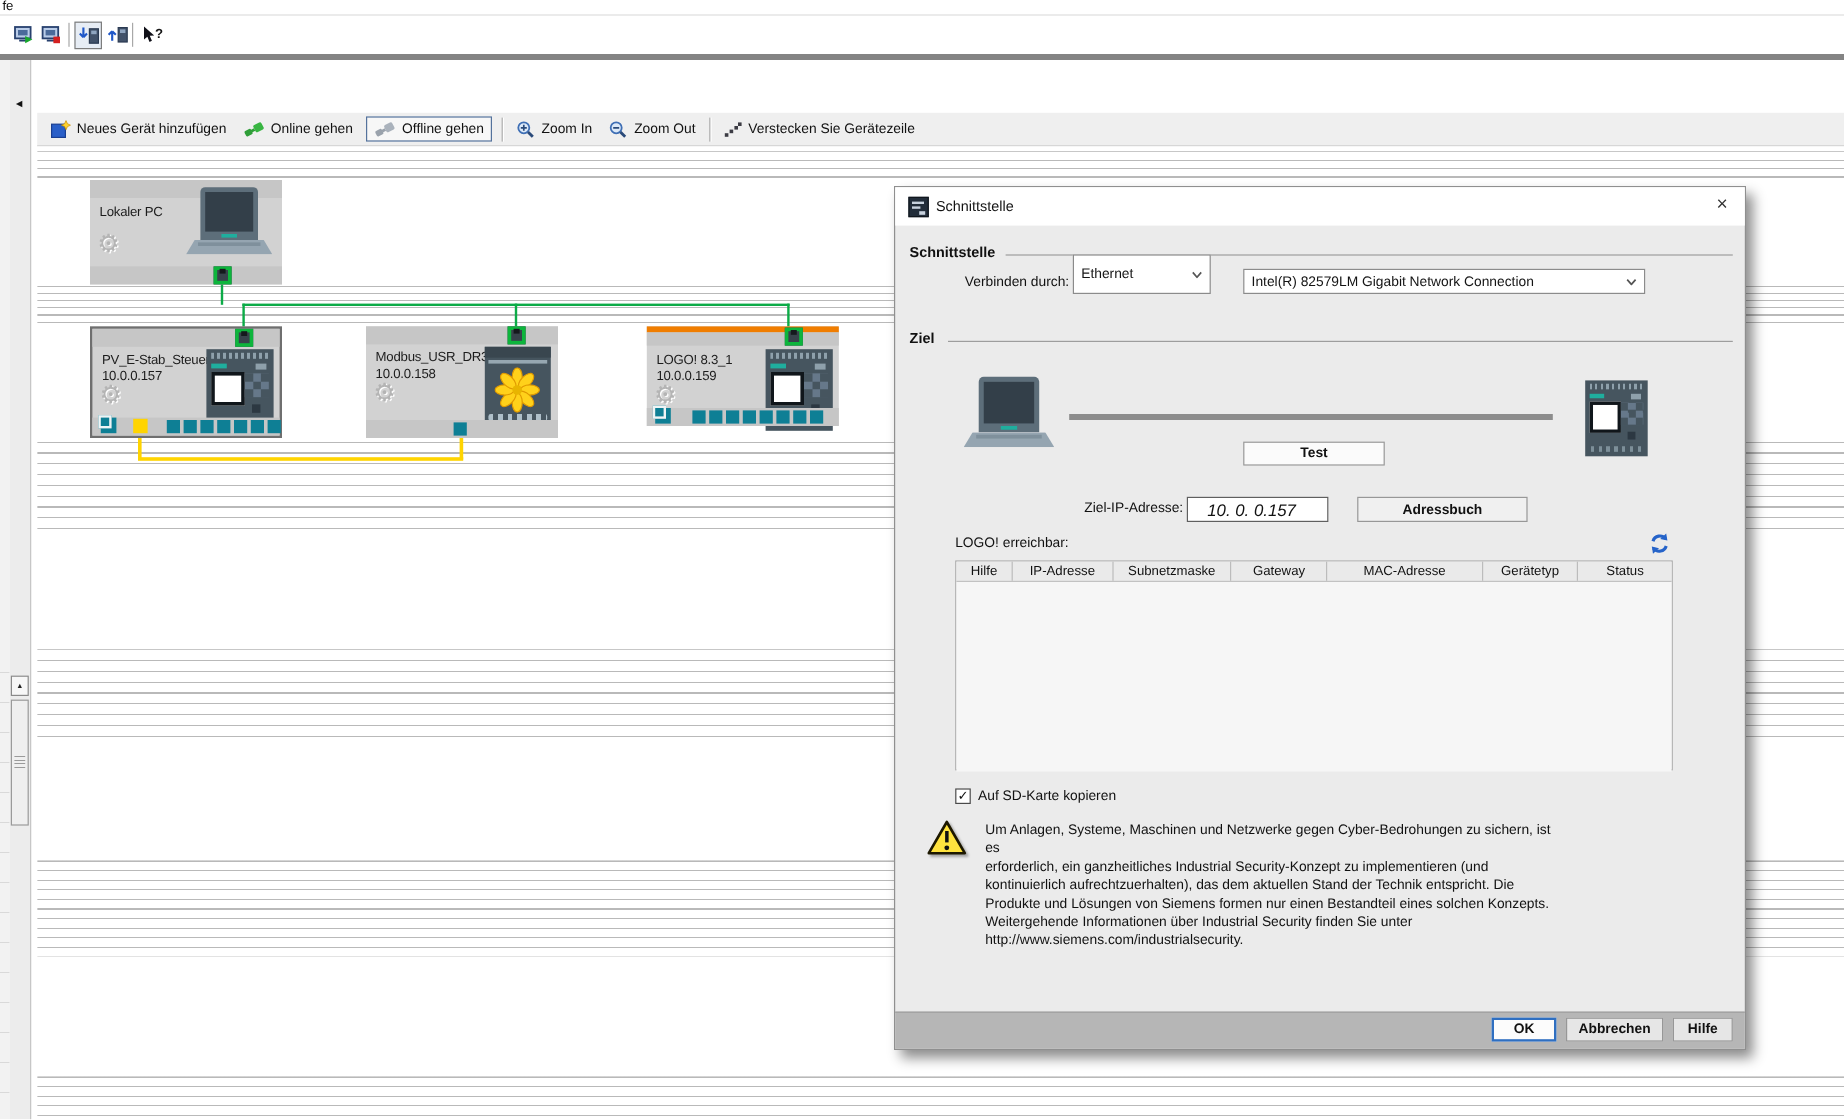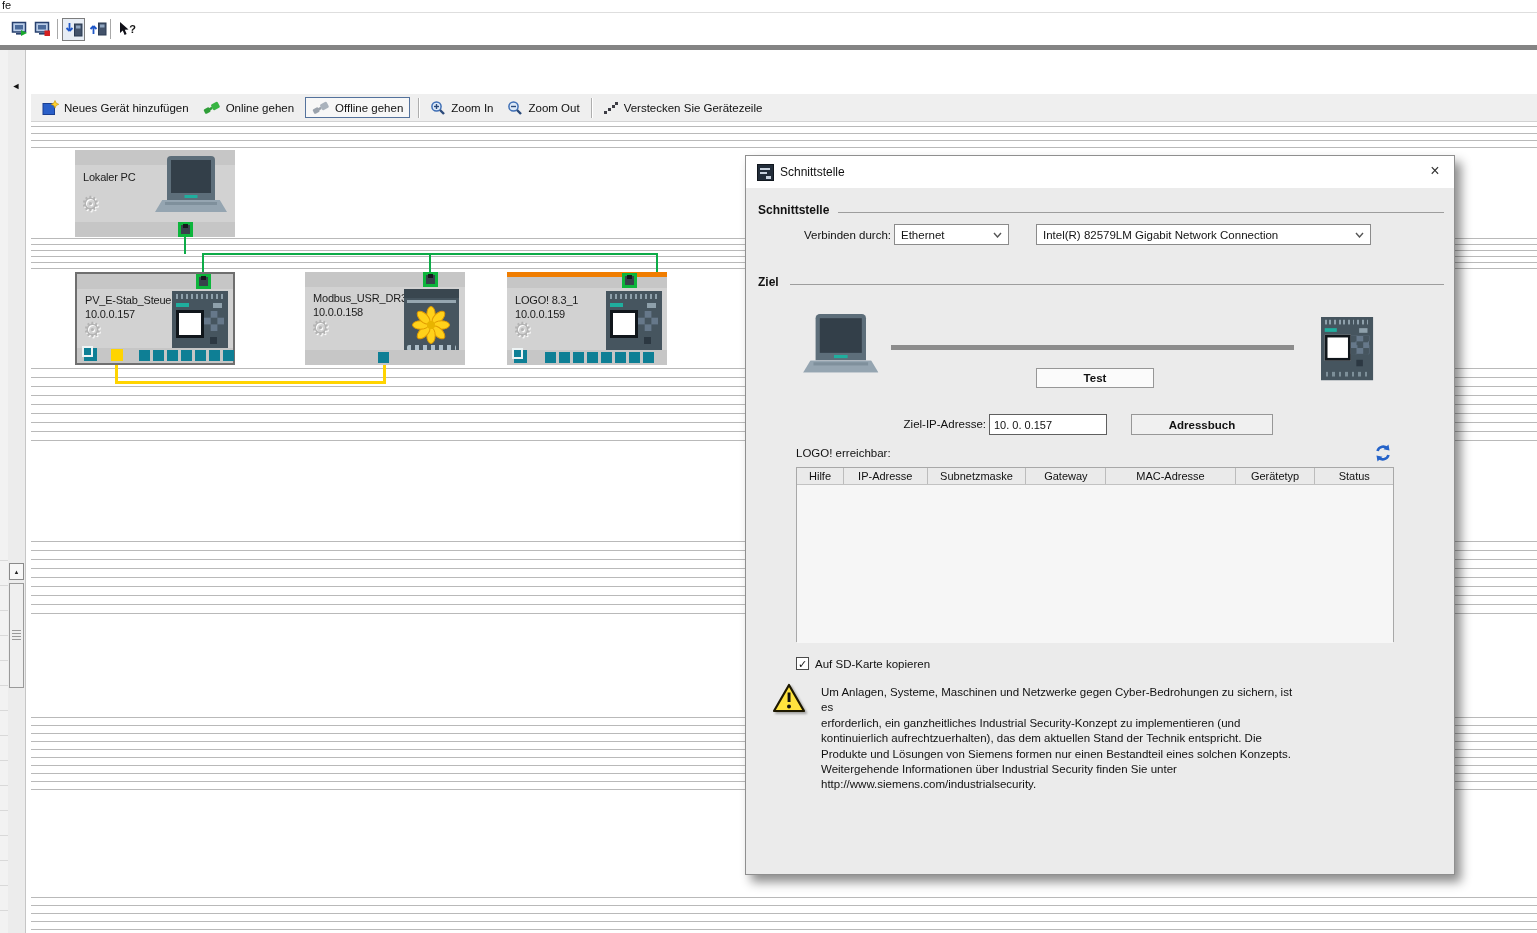--- a/index.html
+++ b/index.html
@@ -96,21 +96,21 @@
   .sect{position:absolute;font-weight:bold;font-size:12px;color:#111;}
   .rule{position:absolute;height:1px;background:#9d9d9d;}
   .lbl{position:absolute;font-size:11.5px;color:#111;}
   .selectbox{position:absolute;background:#fff;border:1px solid #8b8b8b;box-sizing:border-box;display:flex;
       align-items:center;justify-content:space-between;padding:0 6px;font-size:11.5px;}
   .btn{position:absolute;background:#ebebeb;border:1px solid #979797;box-sizing:border-box;display:flex;
       align-items:center;justify-content:center;font-size:11.5px;color:#111;font-weight:bold;}
   .btn.white{background:#fbfbfb;}
   .btn.focus{border:2px solid #2f6fc1;background:#fcfcfc;}
   .ip-input{position:absolute;background:#fff;border:1px solid #5f5f5f;box-sizing:border-box;font-family:"Liberation Sans",sans-serif;
-      font-size:11px;padding:0 4px;color:#111;}
+      font-size:14px;padding:0 16px;color:#111;font-style:italic;}
   .conn-line{position:absolute;height:5px;background:#8c8c8c;}
   .tbl{position:absolute;border:1px solid #a8a8a8;background:#f6f6f6;box-sizing:border-box;}
   .tbl-head{display:flex;height:16px;background:#eaeaea;border-bottom:1px solid #c2c2c2;}
   .tbl-head div{border-right:1px solid #bcbcbc;display:flex;align-items:center;justify-content:center;
       font-size:11px;color:#111;box-sizing:border-box;}
   .tbl-head div:last-child{border-right:none;}
   .cb{position:absolute;width:13px;height:13px;background:#fff;border:1px solid #4a4a4a;box-sizing:border-box;
       display:flex;align-items:center;justify-content:center;font-size:11px;line-height:10px;color:#111;}
   .notice{position:absolute;font-size:11.5px;line-height:15.4px;color:#111;white-space:pre-line;}
   .dlg-bottom{position:absolute;left:0;right:0;bottom:0;height:30px;background:#b6b6b6;border-top:1px solid #9e9e9e;}
@@ -322,21 +322,21 @@
             </g>
               <circle cx="19" cy="19" r="4" fill="#e8b400"></circle>
           </svg>
           <div class="mb-dots" style="bottom:12px;"></div>
           <div class="mb-dots" style="bottom:3px;"></div>
         </div>
         <div class="db-strip-b"></div>
         <div class="tsq" style="position:absolute;left:73px;bottom:2px;"></div>
       </div>
 
-      <div class="device-box" style="left:476px;top:150px;width:160px;height:93px;">
+      <div class="device-box" style="left:508px;top:150px;width:160px;height:83px;">
         <div style="position:absolute;left:0;right:0;top:0;height:5px;background:#f07d00;"></div>
         <div class="db-strip-t" style="top:5px;height:11px;"></div>
         <div class="port" style="left:115px;top:1px;"></div>
         <div class="db-name" style="top:22px;">LOGO! 8.3_1</div>
         <div class="db-name" style="top:36px;">10.0.0.159</div>
         <div class="gear" style="left:6px;top:48px;">⚙</div>
         <div class="plc" style="position:absolute;right:5px;top:19px;">
           <div class="plc-dots-t"></div>
             <div class="plc-teal"></div>
             <div class="plc-btn"></div>
@@ -370,21 +370,21 @@
           <i style="left:8px;top:11px;width:5px;height:3px;"></i>
       </div>
       <div class="abs" style="left:34px;top:9px;font-size:12px;color:#111;">Schnittstelle</div>
       <div class="dlg-close">×</div>
     </div>
 
     <div class="sect" style="left:12px;top:47px;">Schnittstelle</div>
     <div class="rule" style="left:92px;top:56px;width:606px;"></div>
 
     <div class="lbl" style="left:20px;top:73px;width:125px;text-align:right;">Verbinden durch:</div>
-    <div class="selectbox" style="left:148px;top:68px;width:115px;height:21px;">
+    <div class="selectbox" style="left:148px;top:56px;width:115px;height:33px;">
       <span>Ethernet</span>
       <svg width="9" height="6">
           <polyline points="1,1 4.5,5 8,1" fill="none" stroke="#555" stroke-width="1.4"></polyline>
         </svg>
     </div>
     <div class="selectbox" style="left:290px;top:68px;width:335px;height:21px;">
       <span>Intel(R) 82579LM Gigabit Network Connection</span>
       <svg width="9" height="6">
           <polyline points="1,1 4.5,5 8,1" fill="none" stroke="#555" stroke-width="1.4"></polyline>
         </svg>
@@ -450,15 +450,20 @@
       <rect x="15.6" y="9.5" width="2.9" height="9.5" fill="#111"></rect>
         <circle cx="17" cy="23.5" r="2" fill="#111"></circle>
     </svg>
     <div class="notice" style="left:75px;top:529px;width:480px;">Um Anlagen, Systeme, Maschinen und Netzwerke gegen Cyber-Bedrohungen zu sichern, ist es
 erforderlich, ein ganzheitliches Industrial Security-Konzept zu implementieren (und
 kontinuierlich aufrechtzuerhalten), das dem aktuellen Stand der Technik entspricht. Die
 Produkte und Lösungen von Siemens formen nur einen Bestandteil eines solchen Konzepts.
 Weitergehende Informationen über Industrial Security finden Sie unter
 http://www.siemens.com/industrialsecurity.</div>
 
+    <div class="dlg-bottom">
+      <div class="btn focus" style="left:497px;top:4px;width:54px;height:20px;">OK</div>
+      <div class="btn" style="left:559px;top:4px;width:81px;height:20px;background:#e6e6e6;">Abbrechen</div>
+      <div class="btn" style="left:648px;top:4px;width:50px;height:20px;background:#e6e6e6;">Hilfe</div>
+    </div>
   </div>
 
 </div>
 
 </body></html>

